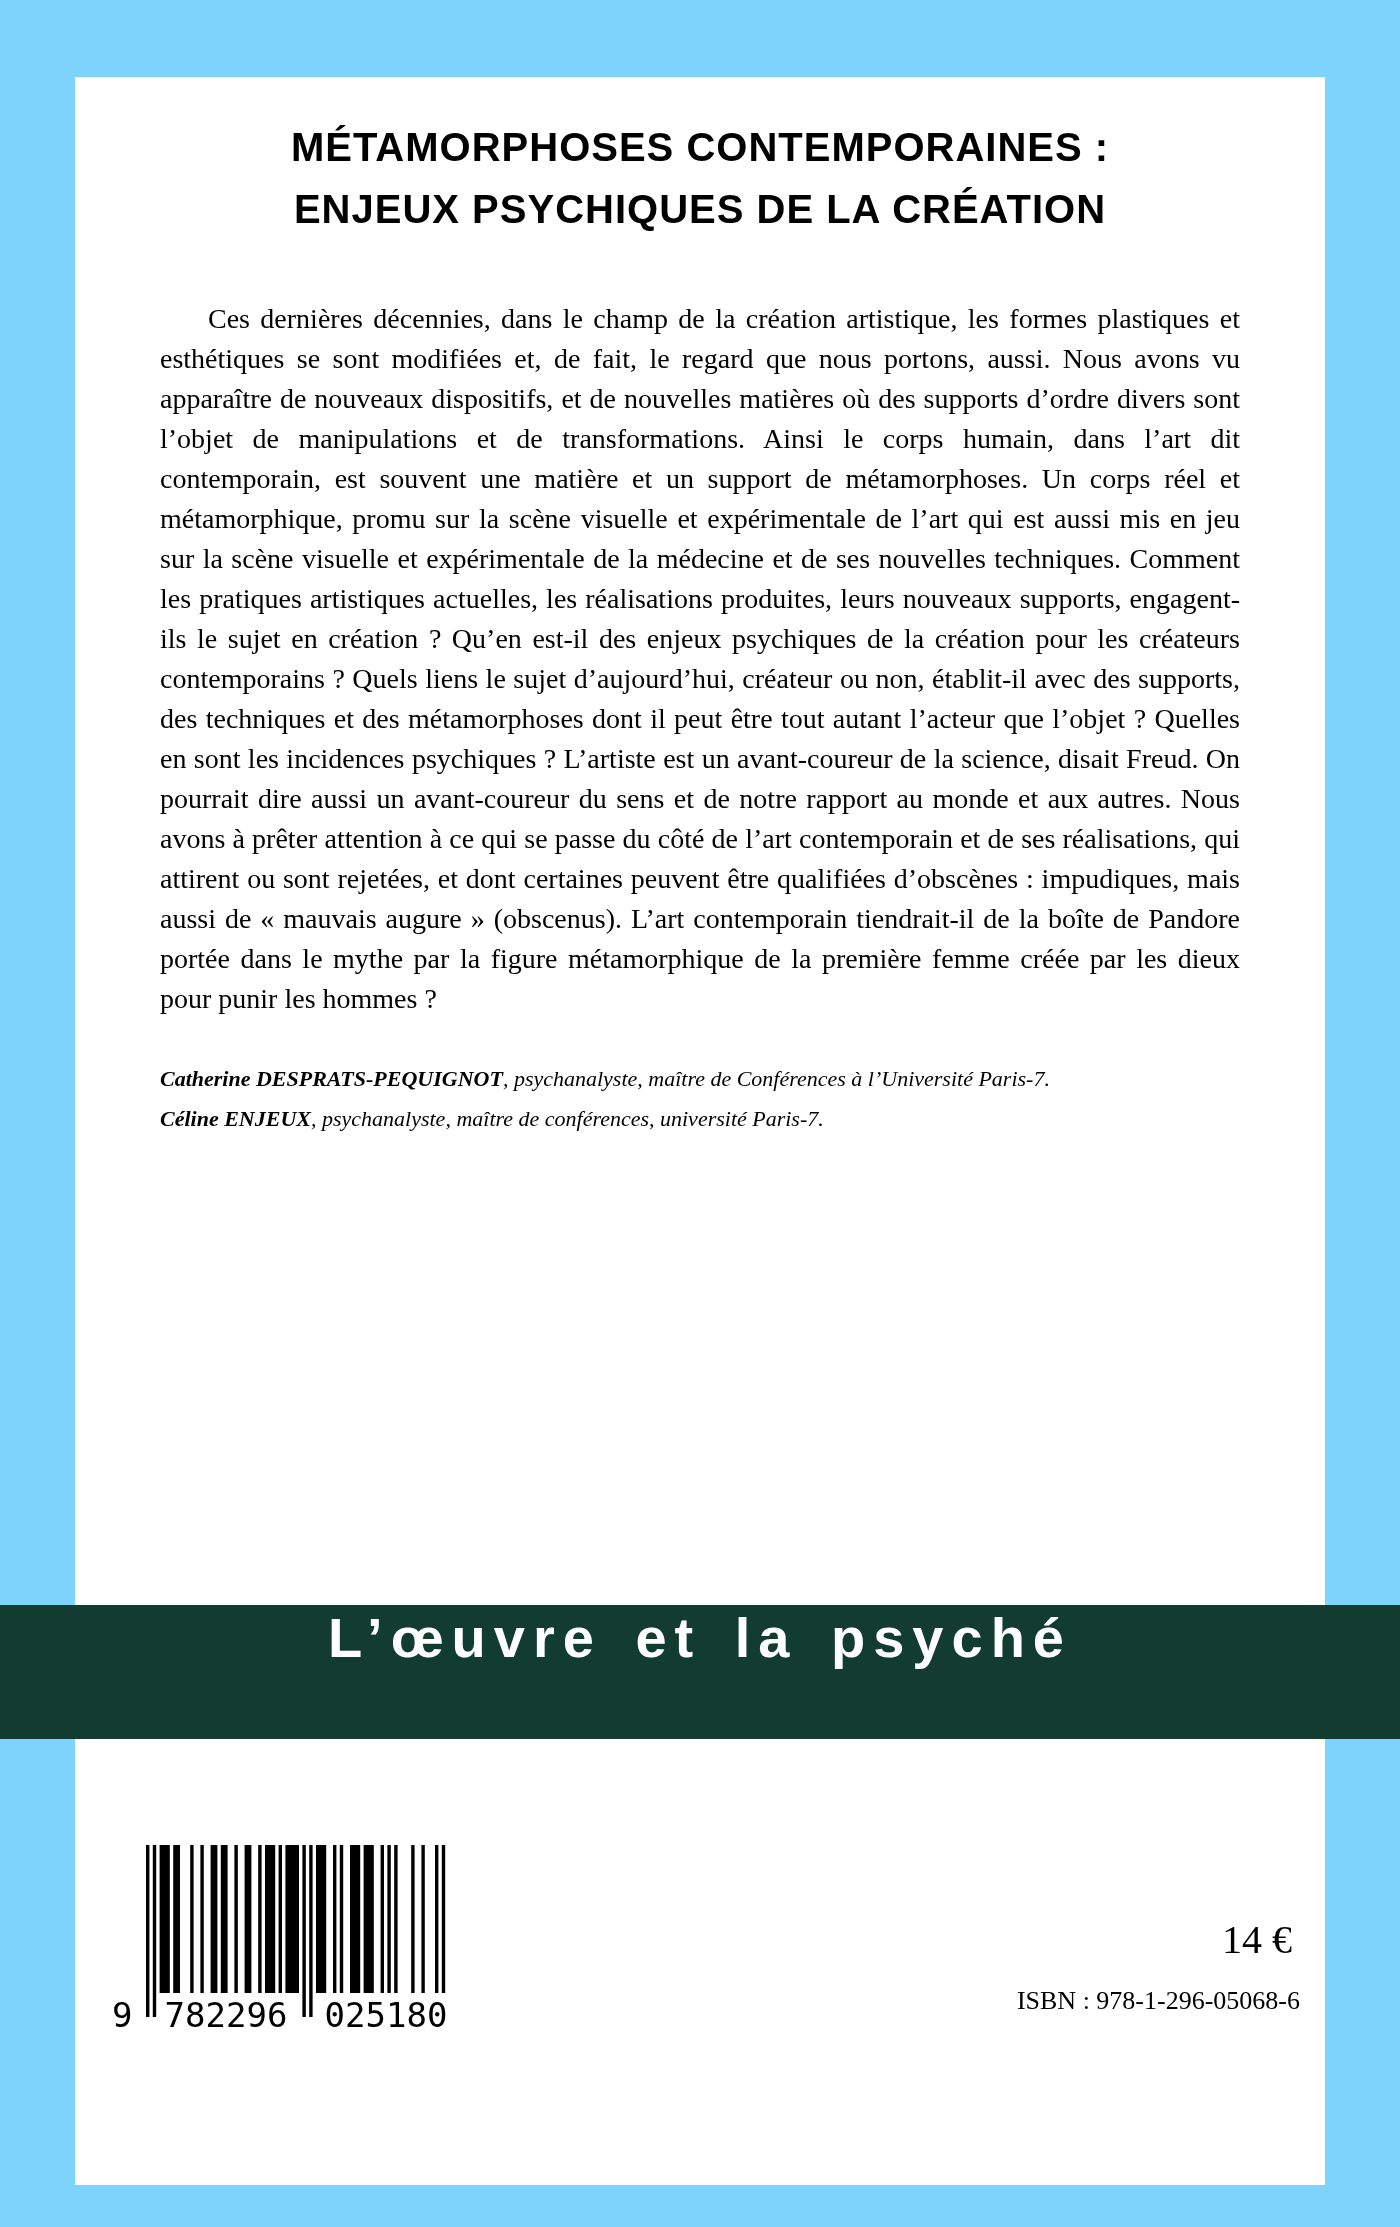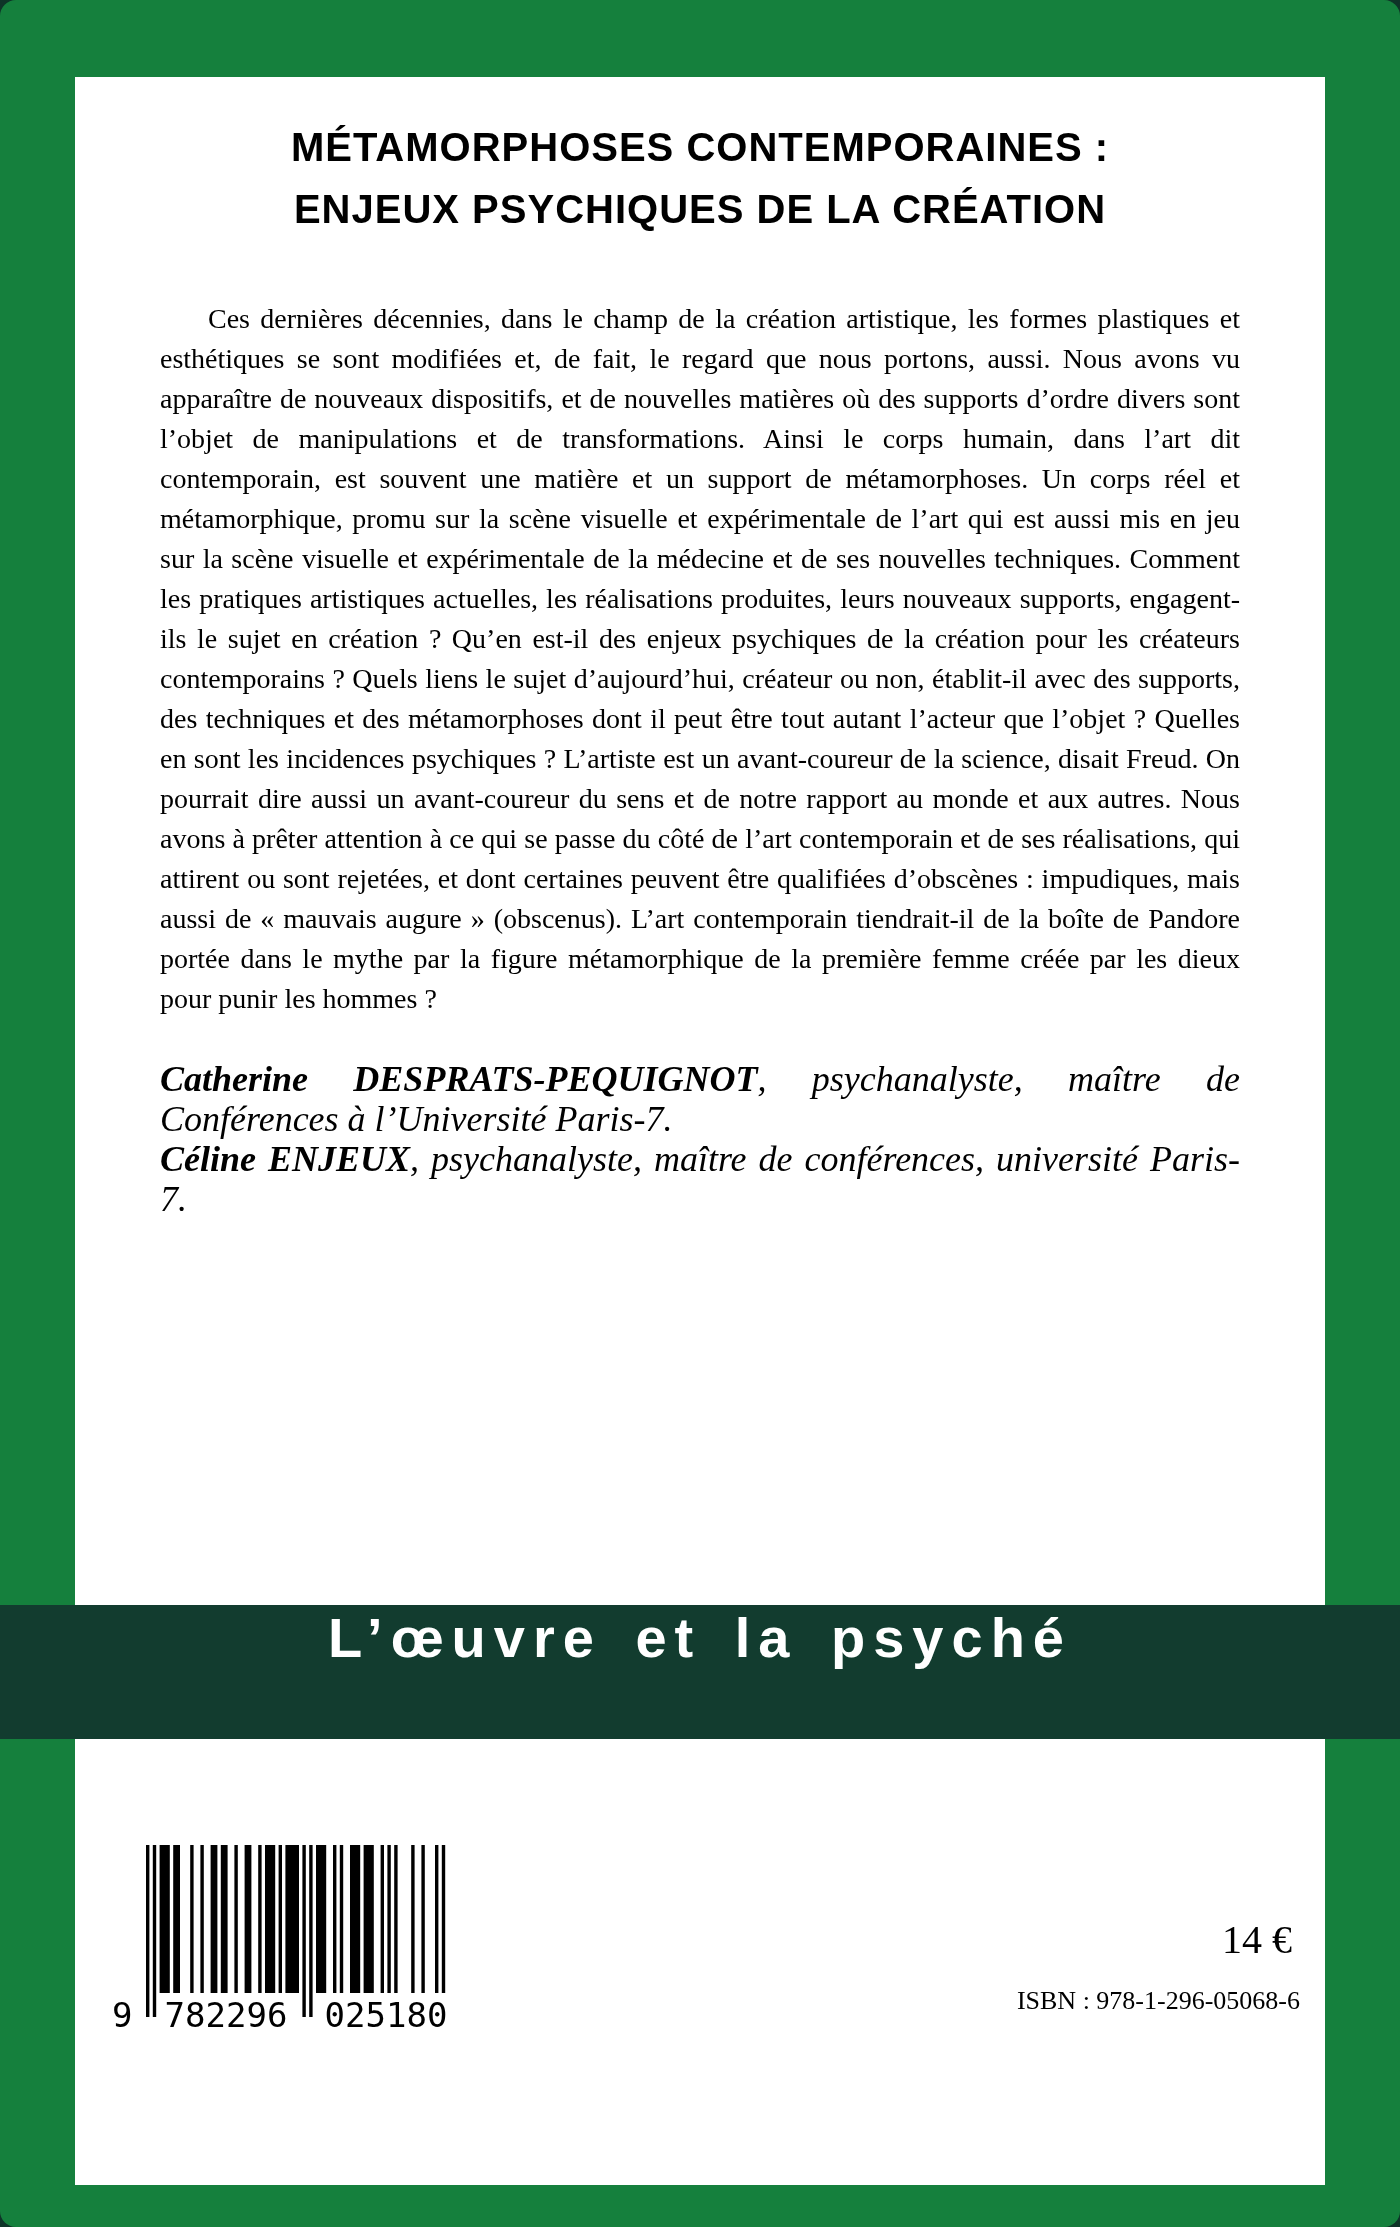--- a/index.html
+++ b/index.html
@@ -1,24 +1,23 @@
 <!DOCTYPE html>
 <html><head>
 <meta charset="utf-8">
 <style>
   html,body{margin:0;padding:0;}
   body{background:#0e3428;}
   .page{
     position:relative;
     width:1400px;height:2227px;
-    background:#15803d;
+    background:#7dd3fc;
     overflow:hidden;
     font-family:"Liberation Serif", serif;
     color:#000;
-    border-radius:16px;
   }
   .paper{
     position:absolute;
     left:75px;top:77px;right:75px;bottom:42px;
     background:#ffffff;
   }
   .title-block{
     position:absolute;
     left:0;right:0;top:116px;
     text-align:center;
@@ -35,21 +34,21 @@
   }
   .synopsis{
     margin:0;
     font-size:28px;
     line-height:40px;
     text-align:justify;
     text-indent:48px;
   }
   .authors{
     margin-top:40px;
-    font-size:36px;
+    font-size:22px;
     line-height:40px;
     text-align:justify;
   }
   .author-line{margin:0;}
   .author-name{font-weight:bold;font-style:italic;}
   .author-role{font-style:italic;}
   .band{
     position:absolute;
     left:0;right:0;top:1605px;height:134px;
     background:#123c2f;

